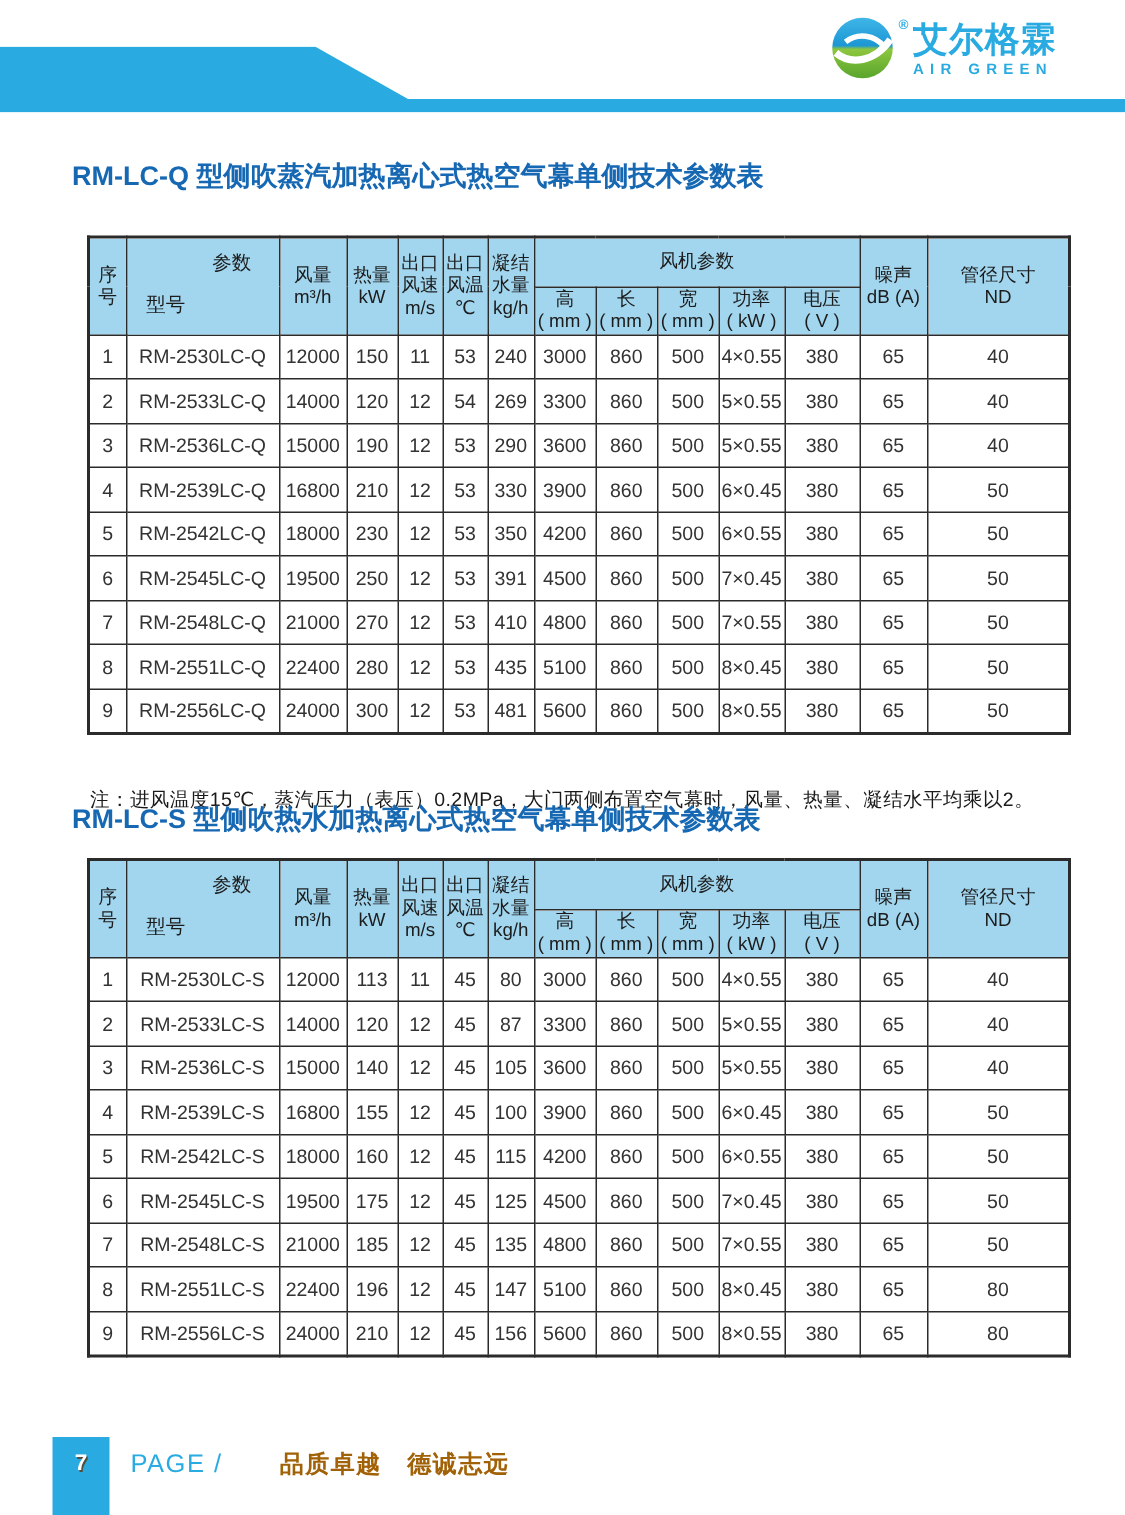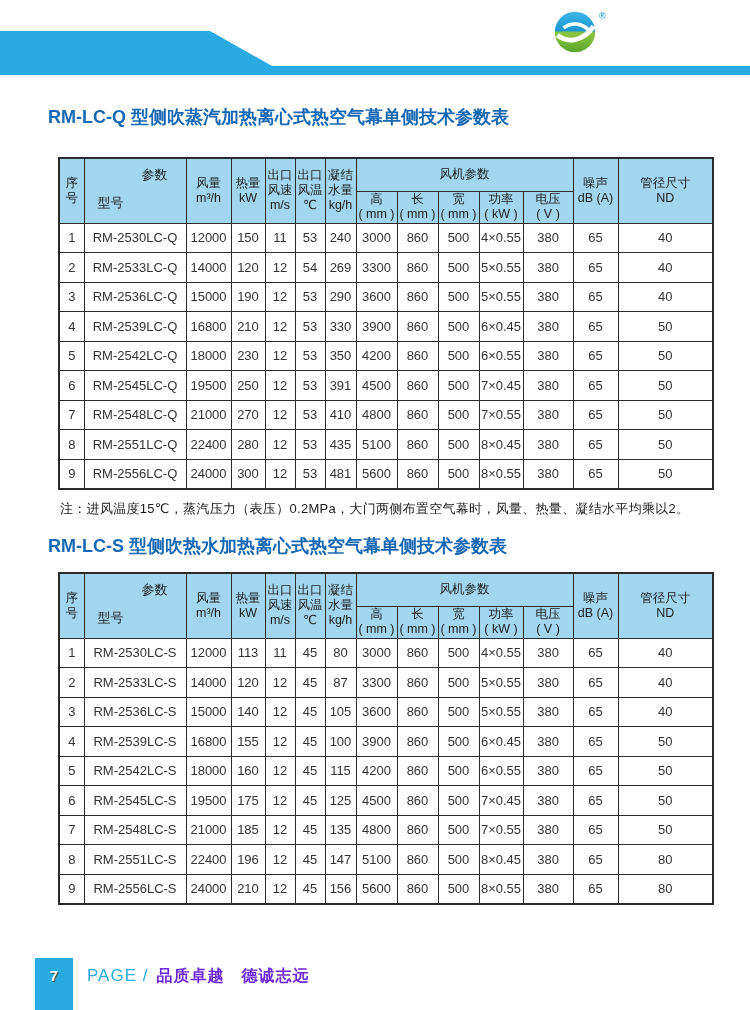--- a/index.html
+++ b/index.html
@@ -49,34 +49,34 @@
   th.diag {
     position:relative; padding:0;
     background-color:#A2D6EE;
     background-image:linear-gradient(to bottom right,
       transparent 49.55%, #2b2b2b 49.55%, #2b2b2b 50.45%, transparent 50.45%);
   }
   th.diag .param { position:absolute; top:8px; right:18px; font-size:13px; }
   th.diag .model { position:absolute; bottom:12px; left:13px; font-size:13px; }
 
   
-  .note { position:absolute; left:60px; font-size:13px; color:#1a1a1a; letter-spacing:.3px; }
+  .note { position:absolute; left:60px; font-size:13px; color:#1a1a1a; letter-spacing:.3px;margin-top:24px; }
   #note1 { top:500px; }
   #note2 { top:921px; }
 
   
   .page-square {
     position:absolute; left:35px; top:958px; width:38px; height:52px;
     background:#29ABE2; color:#ffffff; font-weight:bold; font-size:15px;
     text-align:center; line-height:36px;
     text-shadow:1px 1px 0 rgba(90,60,30,.85);
   }
   .footer-line { position:absolute; left:87px; top:966px; display:flex; align-items:baseline; }
   .page-label { color:#29ABE2; font-size:17px; letter-spacing:1px; }
-  .slogan { color:#6d28d9; font-size:16px; font-weight:bold; margin-left:8px; letter-spacing:1px; }
+  .slogan { color:#a16207; font-size:16px; font-weight:bold; margin-left:38px; letter-spacing:1px; }
 </style>
 </head>
 <body>
 
 <div class="page">
 
   <div class="band"></div>
 
   <div class="logo">
     <svg class="logo-sphere" viewBox="0 0 52 52">
@@ -86,20 +86,24 @@
           <stop offset="0.46" stop-color="#1C97D4"></stop>
           <stop offset="0.52" stop-color="#8DC63F"></stop>
           <stop offset="1" stop-color="#59A52C"></stop>
         </linearGradient>
       </defs>
       <circle cx="26" cy="26" r="25" fill="url(#lg)"></circle>
       <path d="M4 30 C16 40 36 38 49 19" stroke="#ffffff" stroke-width="6" fill="none"></path>
       <path d="M12 21 C22 13 36 15 44 25" stroke="#ffffff" stroke-width="4.5" fill="none"></path>
     </svg>
     <span class="logo-reg">®</span>
+    <div class="logo-text">
+      <div class="logo-cn">艾尔格霖</div>
+      <div class="logo-en">AIR GREEN</div>
+    </div>
   </div>
 
   <div class="sec-title" id="title1">RM-LC-Q 型侧吹蒸汽加热离心式热空气幕单侧技术参数表</div>
 
   <table class="ptable" id="table1">
     <colgroup>
       <col style="width:25px">
         <col style="width:102px">
         <col style="width:45px">
         <col style="width:34px">

